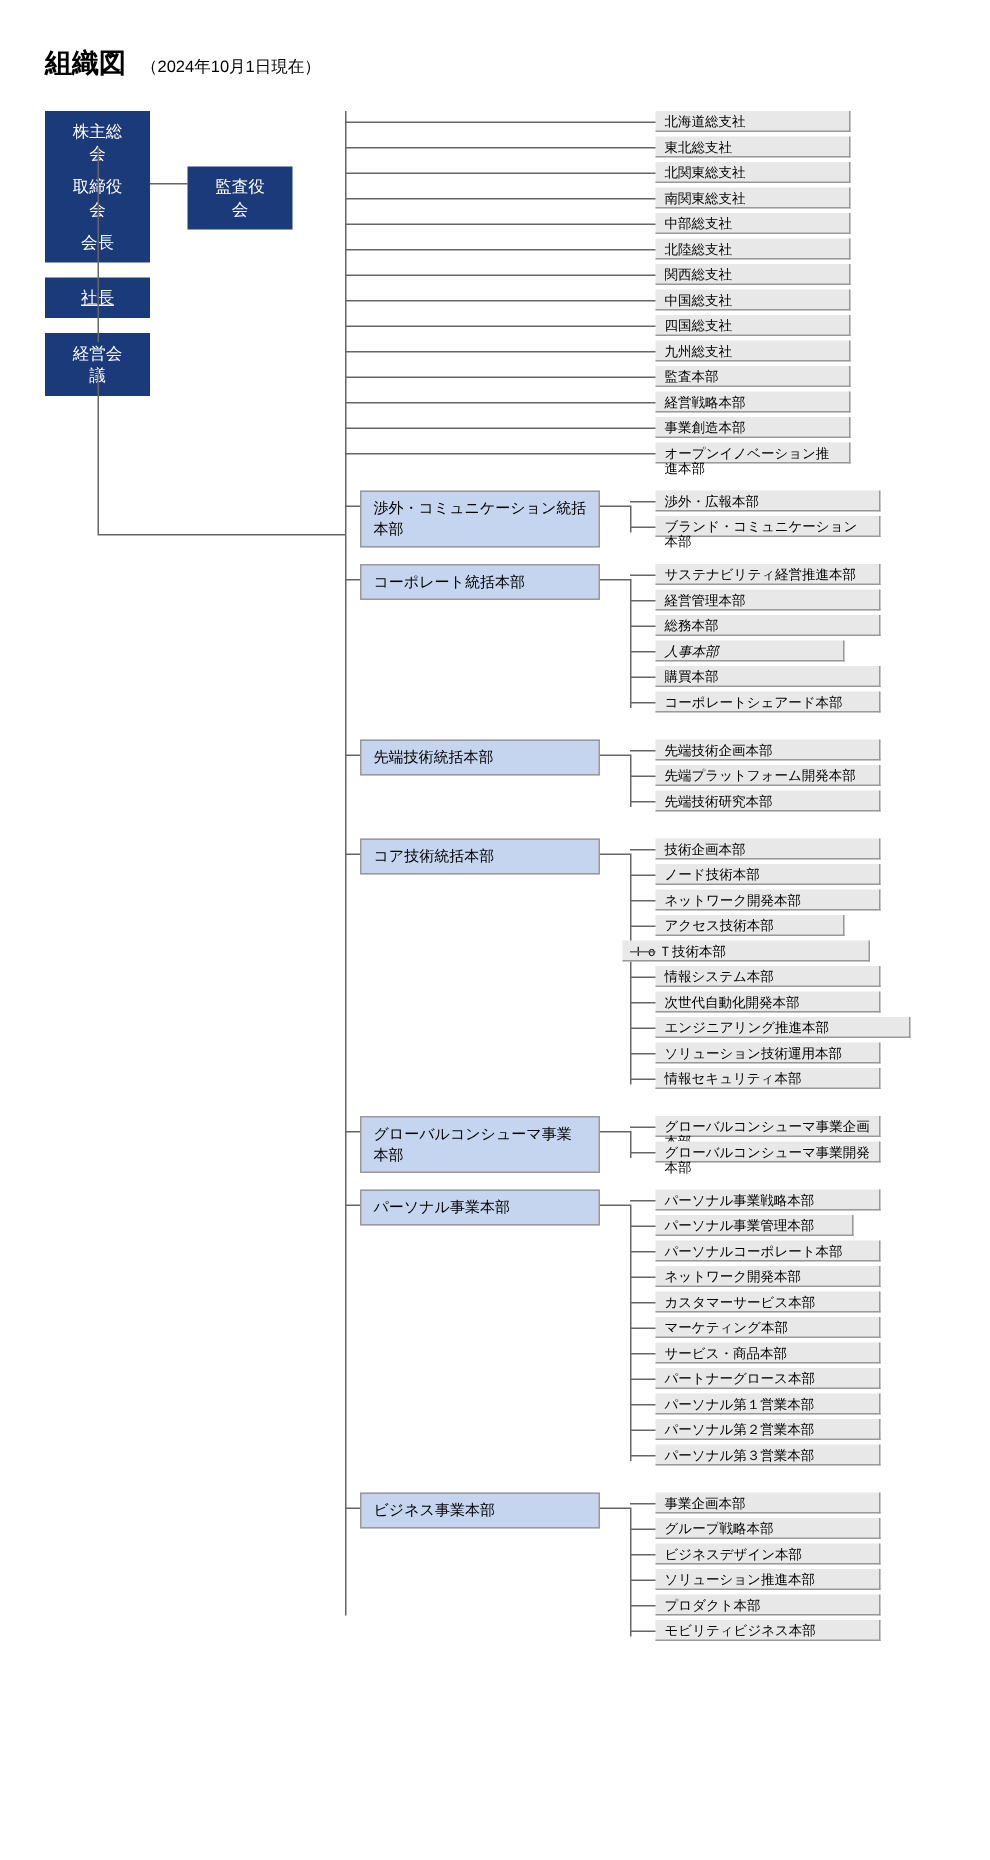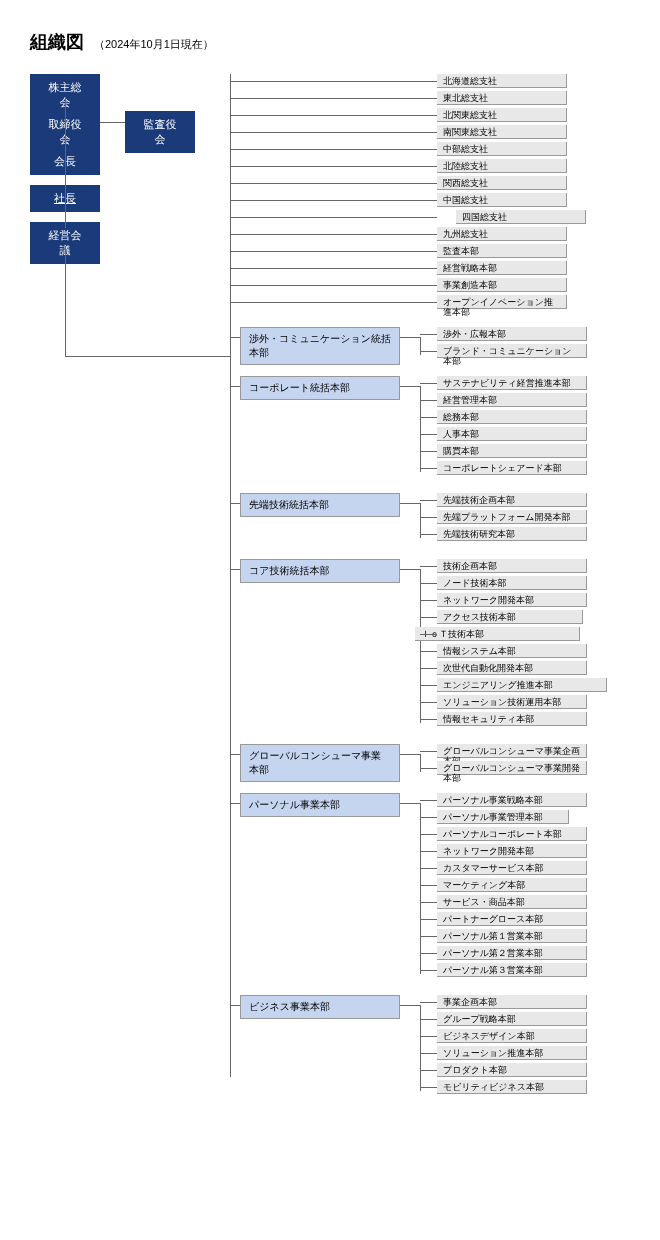--- a/index.html
+++ b/index.html
@@ -44,21 +44,21 @@
     <div class="gray-box" style="left: 407px; top: 51px;">南関東総支社</div>
     <div class="line hline" style="left: 200px; top: 58px; width: 207px; height: 1px;"></div>
     <div class="gray-box" style="left: 407px; top: 68px;">中部総支社</div>
     <div class="line hline" style="left: 200px; top: 75px; width: 207px; height: 1px;"></div>
     <div class="gray-box" style="left: 407px; top: 85px;">北陸総支社</div>
     <div class="line hline" style="left: 200px; top: 92px; width: 207px; height: 1px;"></div>
     <div class="gray-box" style="left: 407px; top: 102px;">関西総支社</div>
     <div class="line hline" style="left: 200px; top: 109px; width: 207px; height: 1px;"></div>
     <div class="gray-box" style="left: 407px; top: 119px;">中国総支社</div>
     <div class="line hline" style="left: 200px; top: 126px; width: 207px; height: 1px;"></div>
-    <div class="gray-box" style="left: 407px; top: 136px; margin-left: 19px;">四国総支社</div>
+    <div class="gray-box" style="left: 407px; top: 136px;">四国総支社</div>
     <div class="line hline" style="left: 200px; top: 143px; width: 207px; height: 1px;"></div>
     <div class="gray-box" style="left: 407px; top: 153px;">九州総支社</div>
     <div class="line hline" style="left: 200px; top: 160px; width: 207px; height: 1px;"></div>
     <div class="gray-box" style="left: 407px; top: 170px;">監査本部</div>
     <div class="line hline" style="left: 200px; top: 177px; width: 207px; height: 1px;"></div>
     <div class="gray-box" style="left: 407px; top: 187px;">経営戦略本部</div>
     <div class="line hline" style="left: 200px; top: 194px; width: 207px; height: 1px;"></div>
     <div class="gray-box" style="left: 407px; top: 204px;">事業創造本部</div>
     <div class="line hline" style="left: 200px; top: 211px; width: 207px; height: 1px;"></div>
     <div class="gray-box" style="left: 407px; top: 221px;">オープンイノベーション推進本部</div>
@@ -74,21 +74,21 @@
     <div class="blue-box" style="left: 210px; top: 302px;">コーポレート統括本部</div>
     <div class="line hline" style="left: 200px; top: 312px; width: 10px; height: 1px;"></div>
     <div class="line hline" style="left: 370px; top: 312px; width: 20px; height: 1px;"></div>
     <div class="line vline" style="left: 390px; top: 312px; width: 1px; height: 86px;"></div>
     <div class="gray-box" style="left: 407px; top: 302px; width: 150px;">サステナビリティ経営推進本部</div>
     <div class="line hline" style="left: 390px; top: 309px; width: 17px; height: 1px;"></div>
     <div class="gray-box" style="left: 407px; top: 319px; width: 150px;">経営管理本部</div>
     <div class="line hline" style="left: 390px; top: 326px; width: 17px; height: 1px;"></div>
     <div class="gray-box" style="left: 407px; top: 336px; width: 150px;">総務本部</div>
     <div class="line hline" style="left: 390px; top: 343px; width: 17px; height: 1px;"></div>
-    <div class="gray-box" style="left: 407px; top: 353px; width: 150px;">人事本部</div>
+    <div class="gray-box" style="left: 407px; top: 353px; width: 126px; font-style: italic;">人事本部</div>
     <div class="line hline" style="left: 390px; top: 360px; width: 17px; height: 1px;"></div>
     <div class="gray-box" style="left: 407px; top: 370px; width: 150px;">購買本部</div>
     <div class="line hline" style="left: 390px; top: 377px; width: 17px; height: 1px;"></div>
     <div class="gray-box" style="left: 407px; top: 387px; width: 150px;">コーポレートシェアード本部</div>
     <div class="line hline" style="left: 390px; top: 394px; width: 17px; height: 1px;"></div>
     <div class="blue-box" style="left: 210px; top: 419px;">先端技術統括本部</div>
     <div class="line hline" style="left: 200px; top: 429px; width: 10px; height: 1px;"></div>
     <div class="line hline" style="left: 370px; top: 429px; width: 20px; height: 1px;"></div>
     <div class="line vline" style="left: 390px; top: 429px; width: 1px; height: 35px;"></div>
     <div class="gray-box" style="left: 407px; top: 419px; width: 150px;">先端技術企画本部</div>
@@ -100,21 +100,21 @@
     <div class="blue-box" style="left: 210px; top: 485px;">コア技術統括本部</div>
     <div class="line hline" style="left: 200px; top: 495px; width: 10px; height: 1px;"></div>
     <div class="line hline" style="left: 370px; top: 495px; width: 20px; height: 1px;"></div>
     <div class="line vline" style="left: 390px; top: 495px; width: 1px; height: 154px;"></div>
     <div class="gray-box" style="left: 407px; top: 485px; width: 150px;">技術企画本部</div>
     <div class="line hline" style="left: 390px; top: 492px; width: 17px; height: 1px;"></div>
     <div class="gray-box" style="left: 407px; top: 502px; width: 150px;">ノード技術本部</div>
     <div class="line hline" style="left: 390px; top: 509px; width: 17px; height: 1px;"></div>
     <div class="gray-box" style="left: 407px; top: 519px; width: 150px;">ネットワーク開発本部</div>
     <div class="line hline" style="left: 390px; top: 526px; width: 17px; height: 1px;"></div>
-    <div class="gray-box" style="left: 407px; top: 536px; width: 146px;">アクセス技術本部</div>
+    <div class="gray-box" style="left: 407px; top: 536px; width: 126px;">アクセス技術本部</div>
     <div class="line hline" style="left: 390px; top: 543px; width: 17px; height: 1px;"></div>
     <div class="gray-box" style="left: 385px; top: 553px; width: 165px;">ＩｏＴ技術本部</div>
     <div class="line hline" style="left: 390px; top: 560px; width: 17px; height: 1px;"></div>
     <div class="gray-box" style="left: 407px; top: 570px; width: 150px;">情報システム本部</div>
     <div class="line hline" style="left: 390px; top: 577px; width: 17px; height: 1px;"></div>
     <div class="gray-box" style="left: 407px; top: 587px; width: 150px;">次世代自動化開発本部</div>
     <div class="line hline" style="left: 390px; top: 594px; width: 17px; height: 1px;"></div>
     <div class="gray-box" style="left: 407px; top: 604px; width: 170px;">エンジニアリング推進本部</div>
     <div class="line hline" style="left: 390px; top: 611px; width: 17px; height: 1px;"></div>
     <div class="gray-box" style="left: 407px; top: 621px; width: 150px;">ソリューション技術運用本部</div>

